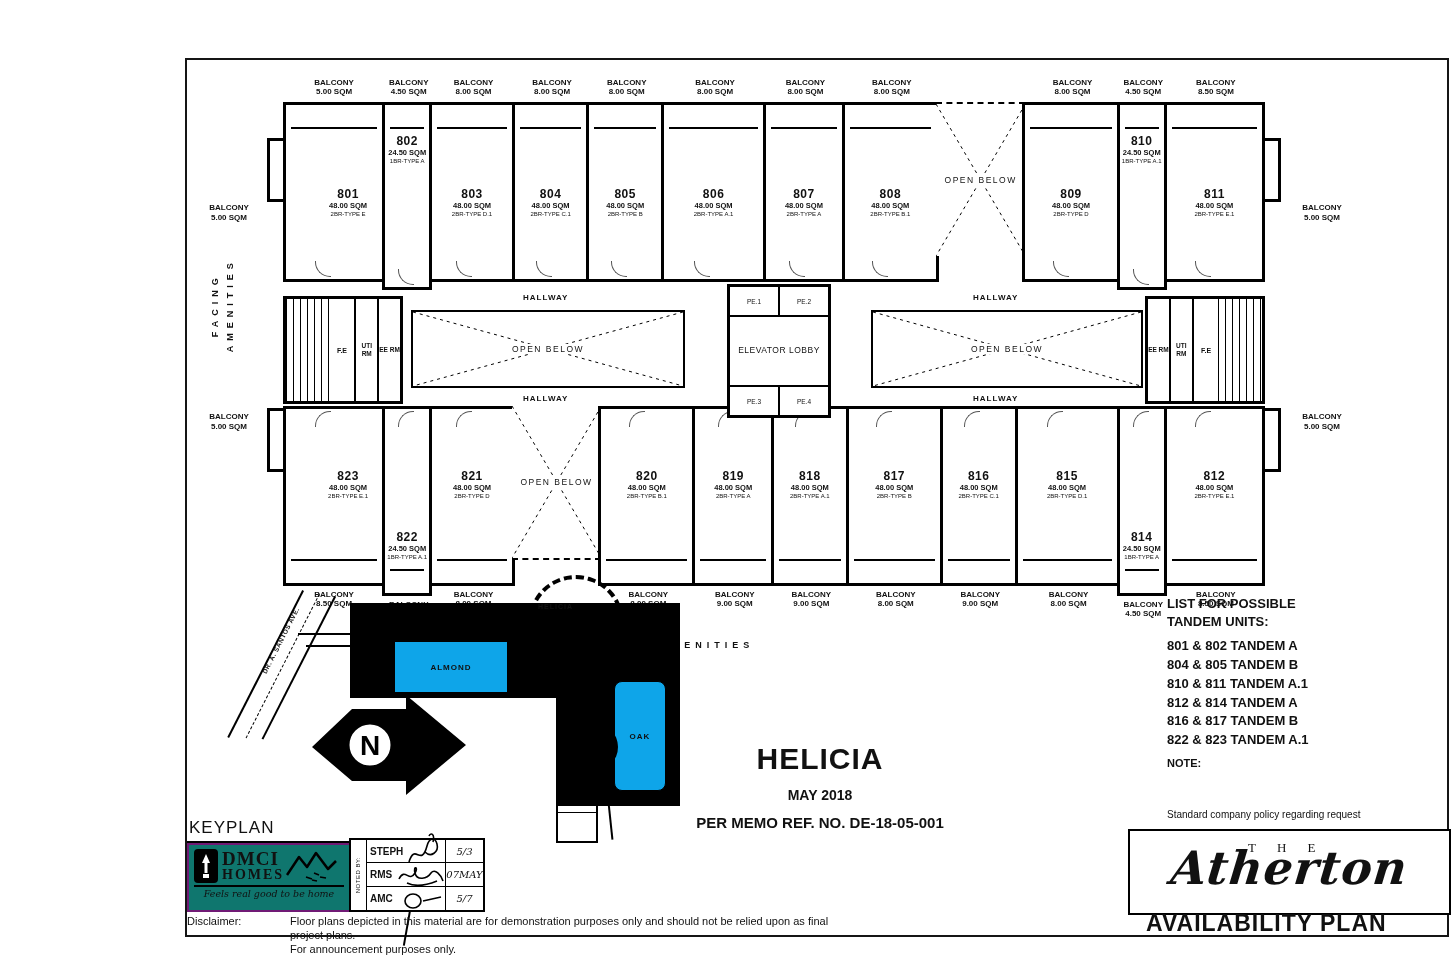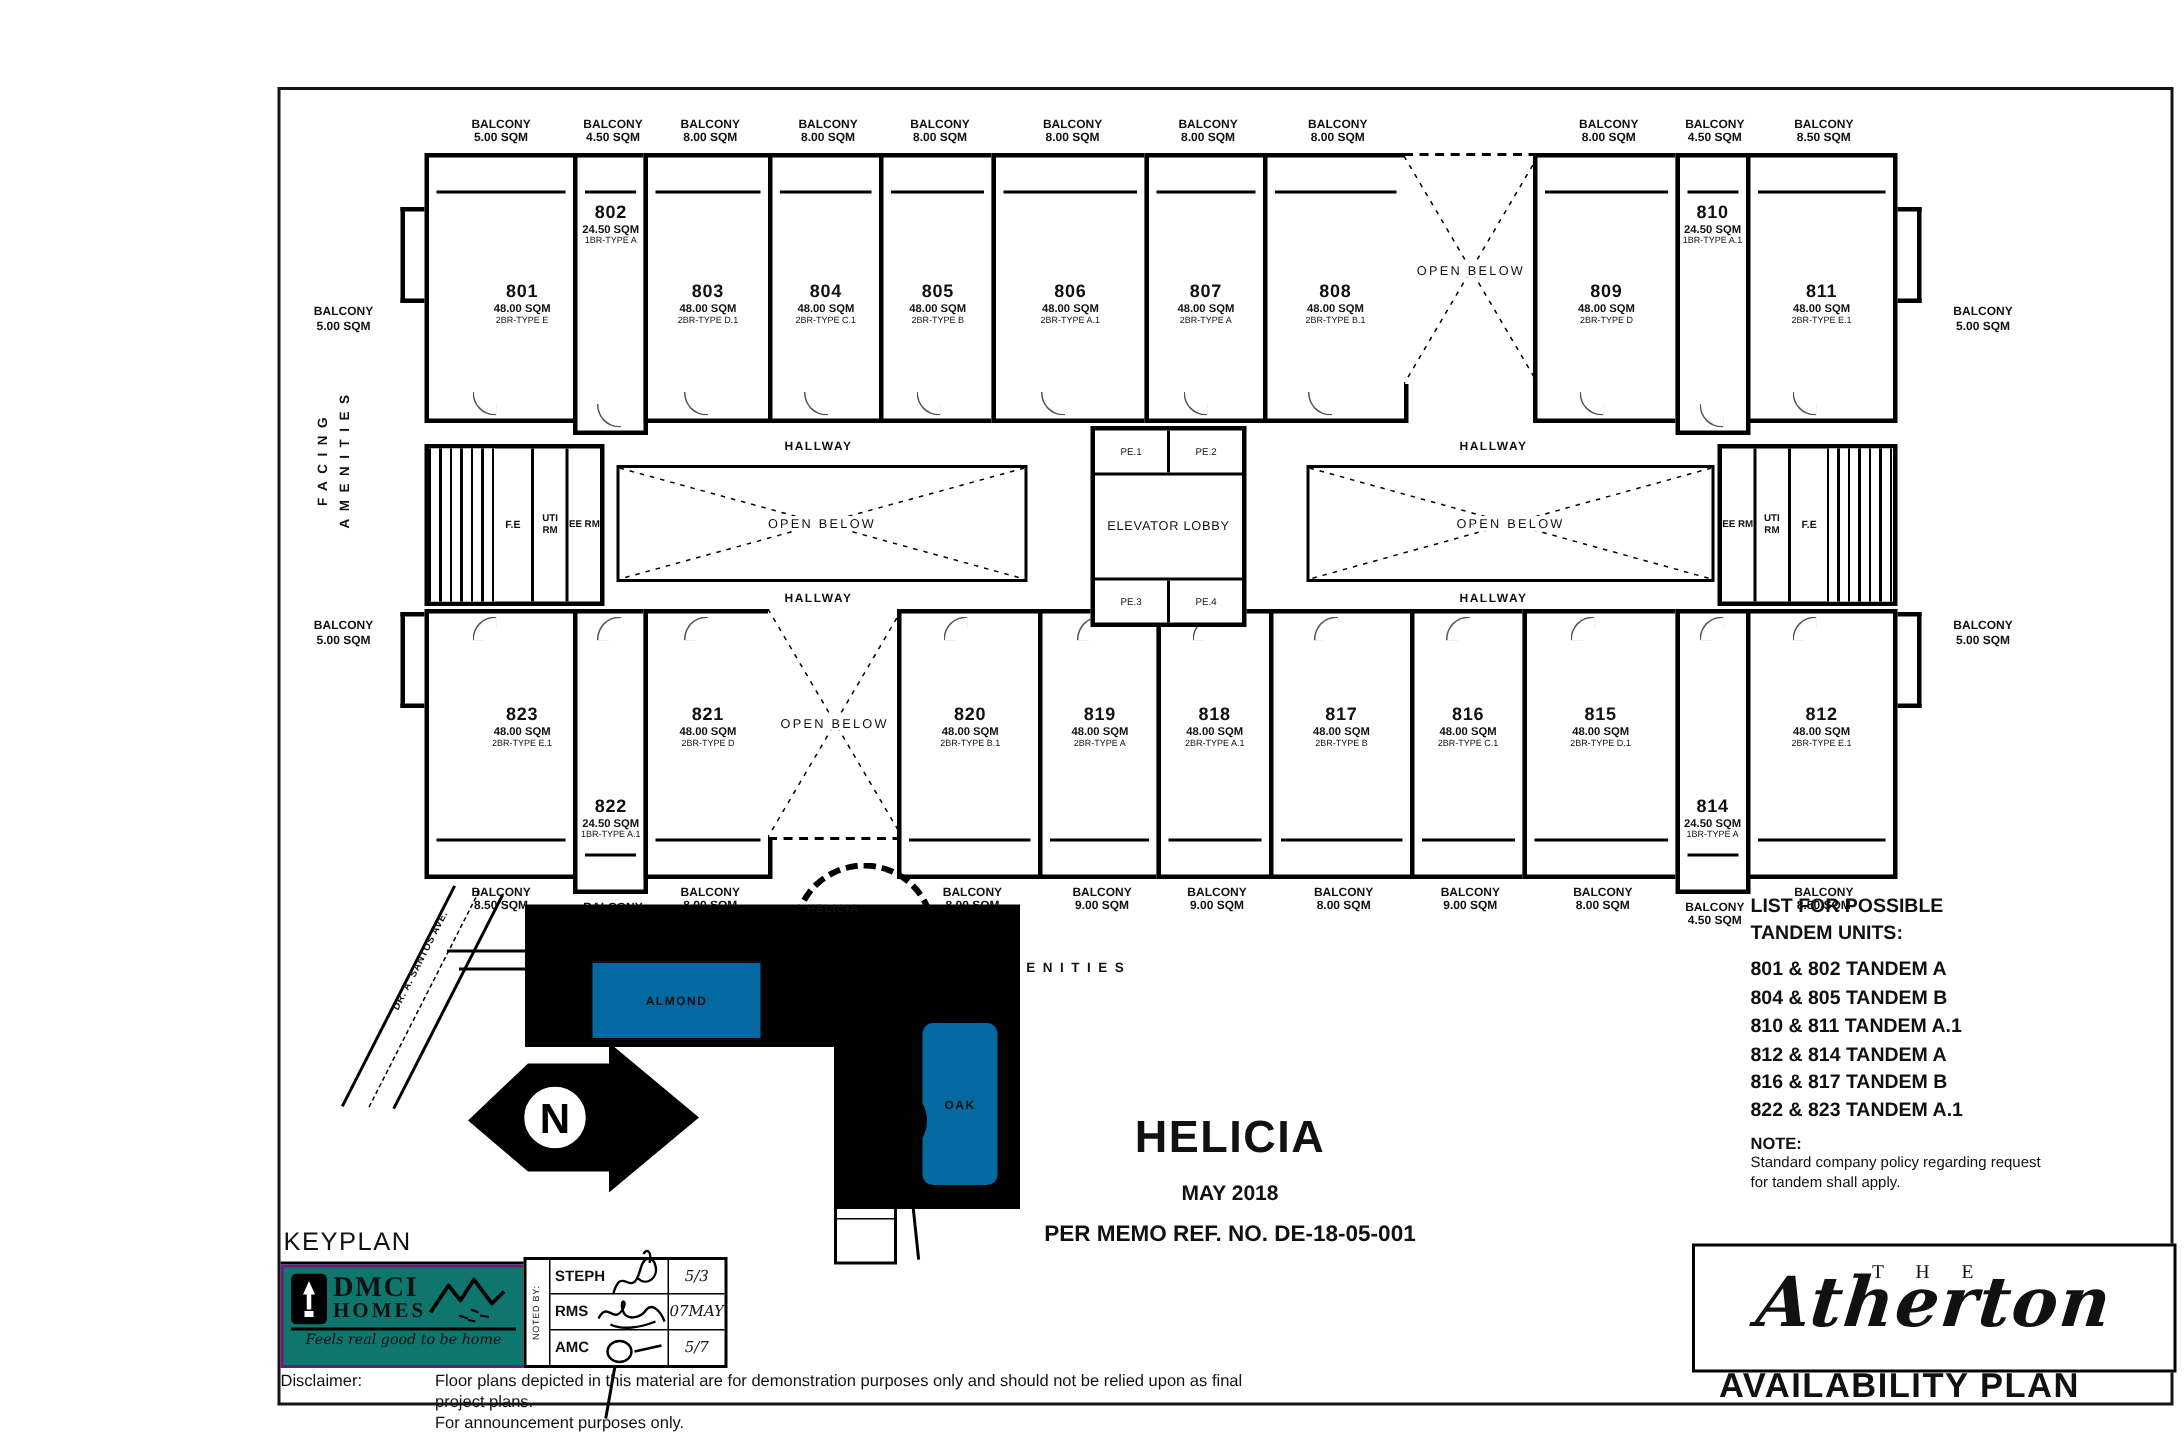--- a/index.html
+++ b/index.html
@@ -61,21 +61,21 @@
   .side-balc{position:absolute;width:62px;text-align:center;font-size:8px;font-weight:600;line-height:1.2;}
   .facing-left{position:absolute;left:148px;top:290px;width:150px;text-align:center;
                transform:rotate(-90deg);font-size:9px;font-weight:bold;letter-spacing:5px;line-height:1.7;}
   .facing-bottom{position:absolute;left:0;top:0;font-size:9px;font-weight:bold;letter-spacing:5px;word-spacing:16px;}
 
   
   .keymap{position:absolute;left:218px;top:573px;width:490px;height:278px;}
   .kroad{position:absolute;height:2px;background:#000;transform-origin:0 0;}
   .kroad-dash{position:absolute;height:0;border-top:1.5px dashed #000;transform-origin:0 0;}
   .kmass{position:absolute;background:#000;}
-  .kwhite{position:absolute;background:#0369a1;border:1px solid #000;display:flex;align-items:center;
+  .kwhite{position:absolute;background:#0ea5e9;border:1px solid #000;display:flex;align-items:center;
           justify-content:center;font-size:8px;font-weight:bold;letter-spacing:1px;}
   .karc{position:absolute;left:310px;top:2px;width:88px;height:46px;border:4px dashed #000;border-bottom:none;
         border-radius:88px 88px 0 0;}
   .karc-label{position:absolute;left:320px;top:30px;font-size:7px;font-weight:bold;letter-spacing:1px;}
   .kcircle{position:absolute;left:352px;top:150px;width:48px;height:48px;background:#000;border-radius:50%;}
   .kcourt{position:absolute;left:338px;top:208px;width:38px;height:58px;border:2px solid #000;
           background:#fff radial-gradient(circle at 50% 22%,#000 0 2.5px,transparent 3px),
                      #fff radial-gradient(circle at 50% 78%,#000 0 2.5px,transparent 3px);}
   .kcourt::before{content:"";position:absolute;left:0;right:0;top:50%;border-top:1px solid #000;}
   .kstreet{position:absolute;left:26px;top:64px;transform:rotate(-63deg);font-size:6.5px;
@@ -88,21 +88,21 @@
   .titleblock{position:absolute;left:640px;top:742px;width:360px;text-align:center;}
   .tb-project{font-size:30px;font-weight:bold;letter-spacing:1px;}
   .tb-floor{font-size:20px;font-weight:bold;margin-top:9px;letter-spacing:0.5px;}
   .tb-date{font-size:14px;font-weight:bold;margin-top:11px;}
   .tb-memo{font-size:15px;font-weight:bold;margin-top:11px;}
 
   .tandem{position:absolute;left:1167px;top:595px;width:260px;font-size:13px;font-weight:bold;line-height:1.35;}
   .tandem-items{margin-top:7px;line-height:1.45;}
   .noteblock{position:absolute;left:1167px;top:757px;width:250px;}
   .note-title{font-size:11px;font-weight:bold;}
-  .note-line{font-size:10px;line-height:1.3;}
+  .note-line{font-size:10px;line-height:1.3;margin-top:39px;}
 
   .keyplan-label{position:absolute;left:189px;top:818px;font-size:17px;font-weight:normal;letter-spacing:1px;}
   .kp-rule{position:absolute;left:187px;top:841px;width:294px;border-top:2px solid #000;}
   .logo-box{position:absolute;left:187px;top:843px;width:160px;height:65px;border:2px solid #701a75;background:#0f766e;}
   .logo-row{display:flex;align-items:center;padding:4px 5px 0 5px;}
   .logo-text{margin-left:4px;font-family:"Liberation Serif",serif;font-weight:bold;line-height:0.95;}
   .logo-dmci{font-size:19px;letter-spacing:1px;}
   .logo-homes{font-size:14px;letter-spacing:2px;}
   .logo-rule{margin:2px 5px 0 5px;border-top:2px solid #000;}
   .tagline{font-family:"DejaVu Serif",serif;font-style:italic;font-size:9.5px;text-align:center;padding-top:1px;}

